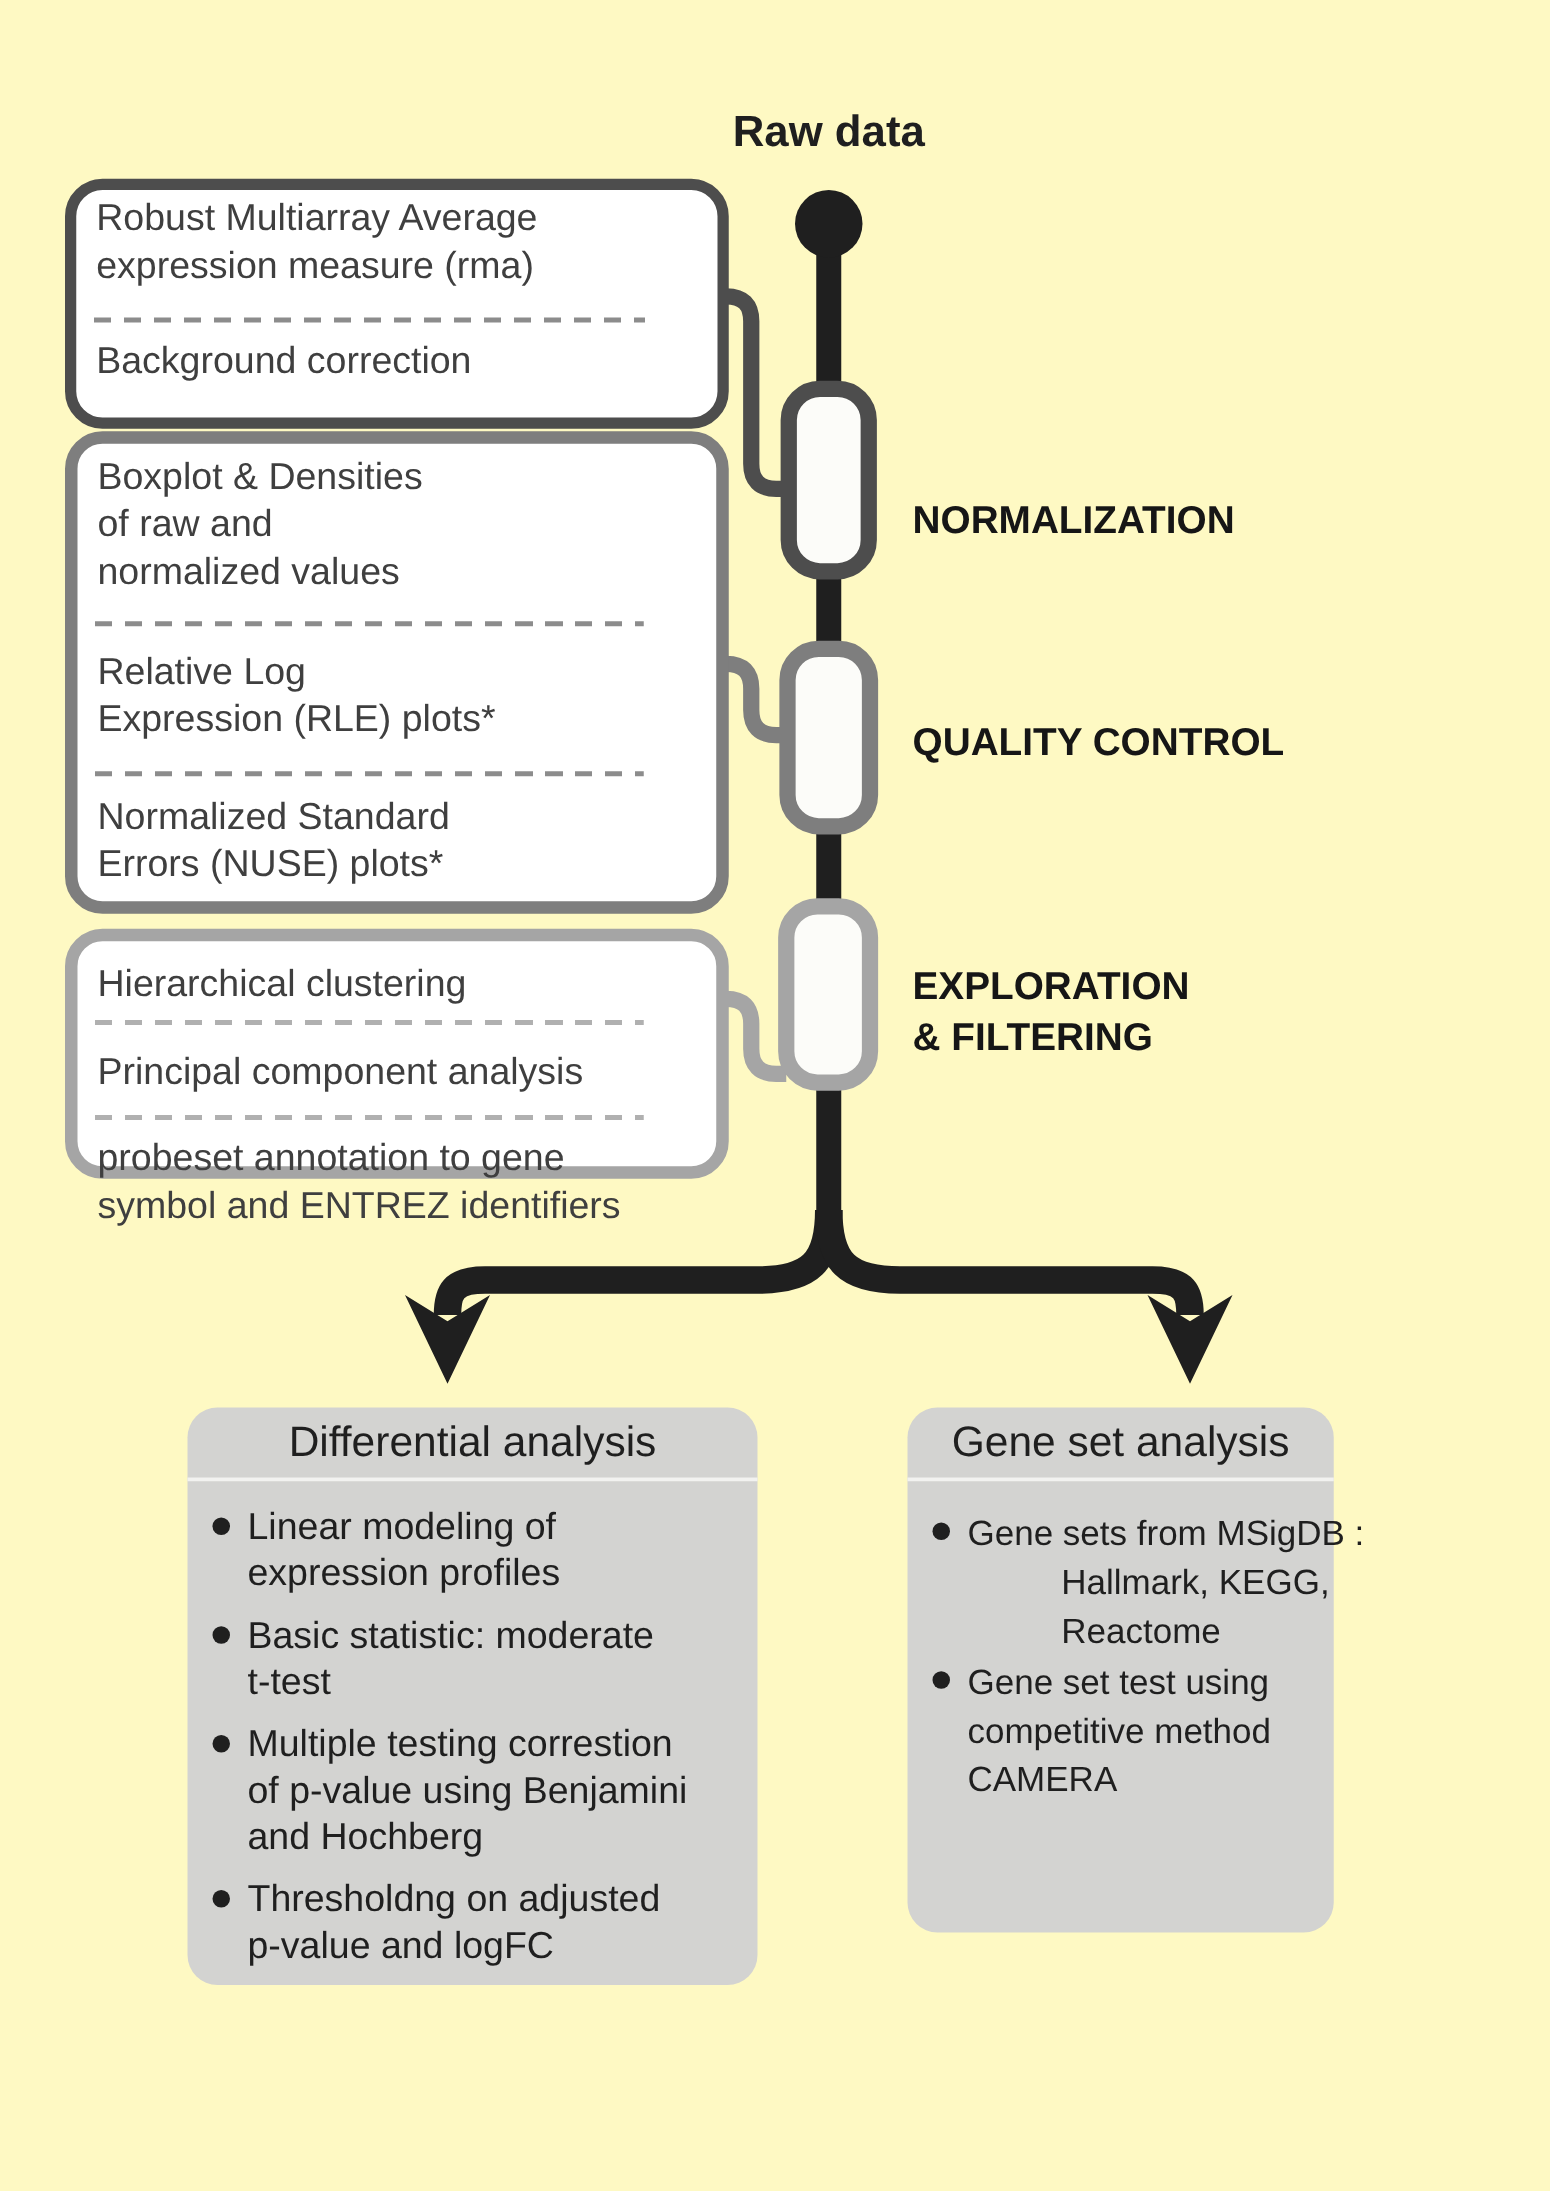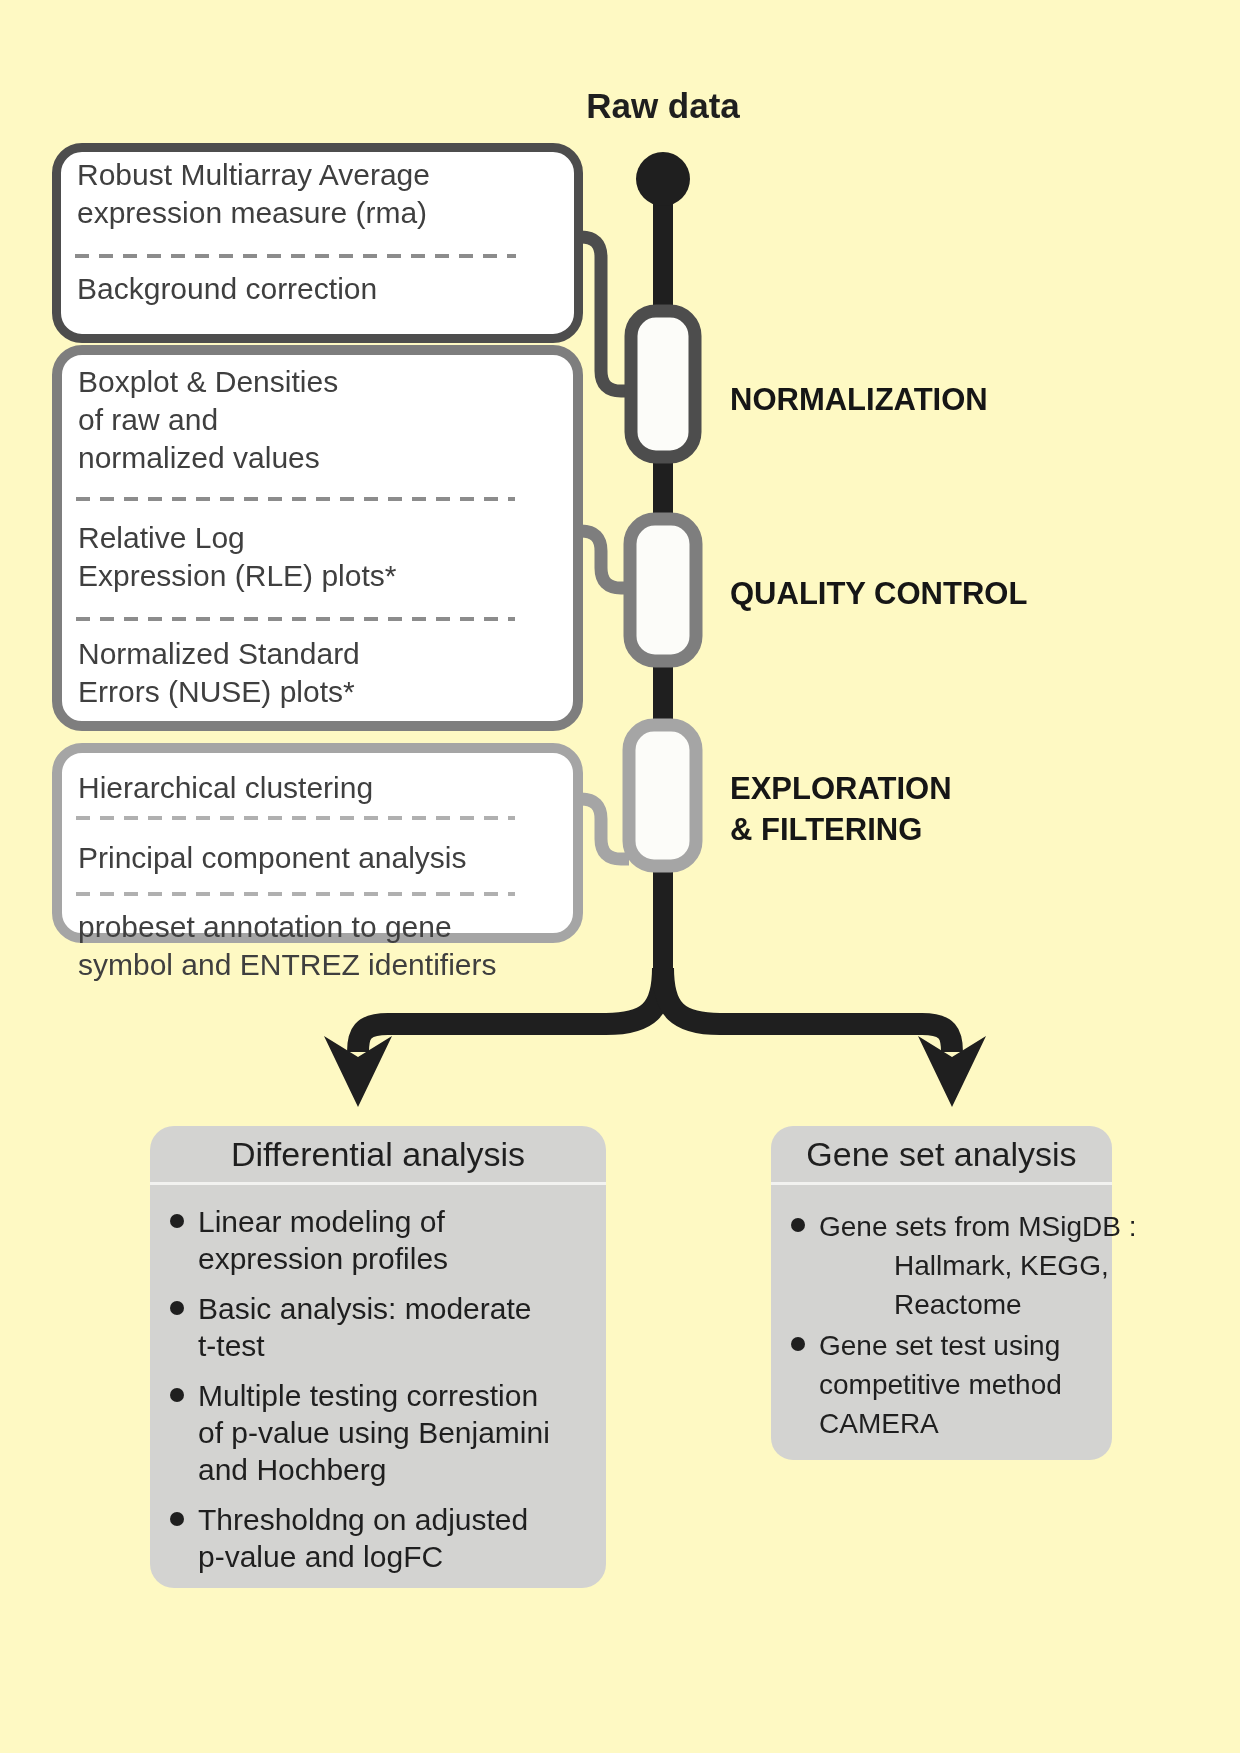--- a/index.html
+++ b/index.html
@@ -22,21 +22,21 @@
   .mitem{position:absolute;left:16px;right:16px;font-size:30px;line-height:38px;
     color:var(--box_text);}
   .mline{white-space:nowrap;}
   .mdash{position:absolute;left:14px;right:58px;height:4px;
     background:repeating-linear-gradient(90deg,currentColor 0 14px,transparent 14px 24px);}
   .mbox-1 .mdash,.mbox-2 .mdash{color:var(--dash_dark);}
   .mbox-3 .mdash{color:var(--dash_light);}
   .panel{position:absolute;top:1126px;background:var(--panel_bg);border-radius:24px;
     color:var(--ink);}
   .panel-left{left:150px;width:456px;height:462px;}
-  .panel-right{left:771px;width:341px;height:334px;border-radius:22px;}
+  .panel-right{left:726px;width:341px;height:420px;}
   .panel-title{height:56px;display:flex;align-items:center;justify-content:center;
     font-size:34px;border-bottom:3px solid var(--divider);white-space:nowrap;}
   .panel ul{list-style:none;margin:18px 0 11px 0;padding:0 0 0 20px;}
   .panel li{position:relative;padding-left:28px;}
   .panel li::before{content:"";position:absolute;left:0;top:11px;width:14px;height:14px;
     border-radius:50%;background:var(--ink);}
   .panel-left li{font-size:30px;line-height:37px;margin-bottom:13px;}
   .panel-right ul{margin-top:22px;}
   .panel-right li{font-size:28px;line-height:39px;margin-bottom:2px;}
   .bline{white-space:nowrap;}
@@ -62,21 +62,21 @@
     <rect class="node-rect" x="629" y="725" width="67" height="141" rx="25" stroke="var(--stage3)" stroke-width="13"></rect>
 
     <path class="stroke-ink" d="M 663 968 C 663 1010 648 1024 606 1024 L 388 1024 C 362 1024 358 1034 358 1052" fill="none" stroke-width="22"></path>
     <path class="stroke-ink" d="M 663 968 C 663 1010 678 1024 720 1024 L 922 1024 C 948 1024 952 1034 952 1052" fill="none" stroke-width="22"></path>
     <polygon class="fill-ink" points="358,1107 324,1036 358,1057 392,1036"></polygon>
     <polygon class="fill-ink" points="952,1107 918,1036 952,1057 986,1036"></polygon>
   </svg>
 
   <div class="raw-label">Raw data</div>
 
-  <div class="stage-label" style="top:379px;">
+  <div class="stage-label" style="top:395px;">
     <div class="mline">NORMALIZATION</div>
   </div>
   <div class="stage-label" style="top:573px;">
     <div class="mline">QUALITY CONTROL</div>
   </div>
   <div class="stage-label" style="top:768px;">
     <div class="mline">EXPLORATION</div>
     <div class="mline">&amp; FILTERING</div>
   </div>
 
@@ -125,21 +125,21 @@
   </div>
 
   <div class="panel panel-left">
     <div class="panel-title">Differential analysis</div>
     <ul>
       <li>
         <div class="bline">Linear modeling of</div>
         <div class="bline">expression profiles</div>
       </li>
       <li>
-        <div class="bline">Basic analysis: moderate</div>
+        <div class="bline">Basic statistic: moderate</div>
         <div class="bline">t-test</div>
       </li>
       <li>
         <div class="bline">Multiple testing correstion</div>
         <div class="bline">of p-value using Benjamini</div>
         <div class="bline">and Hochberg</div>
       </li>
       <li>
         <div class="bline">Thresholdng on adjusted</div>
         <div class="bline">p-value and logFC</div>

